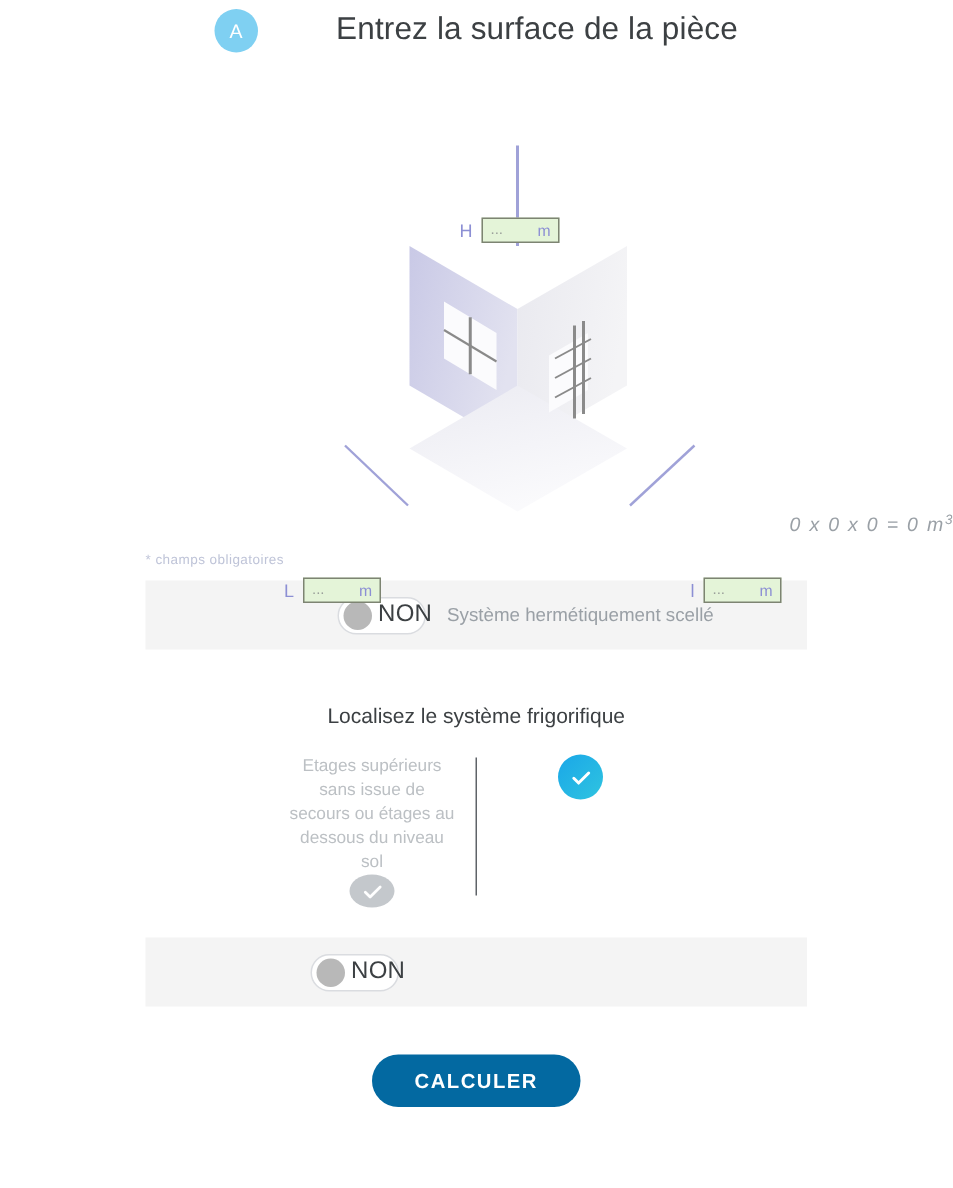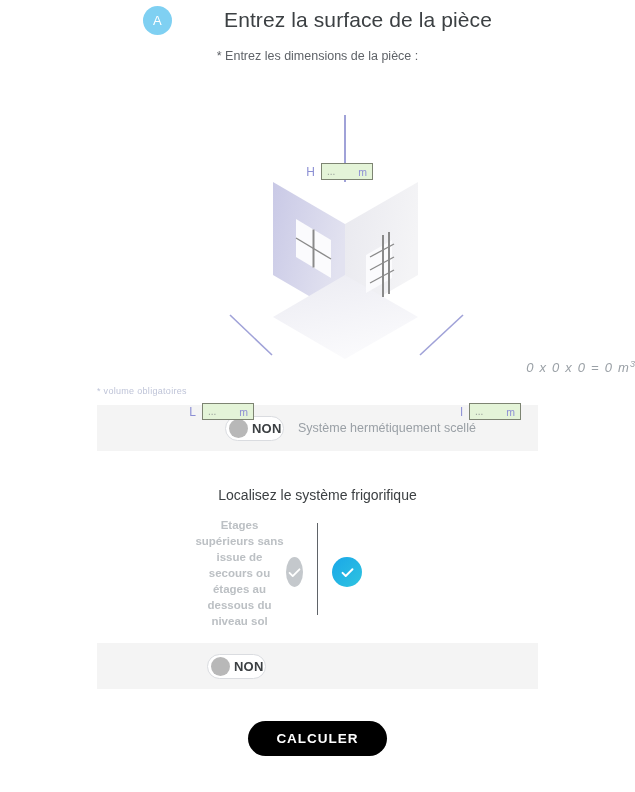--- a/index.html
+++ b/index.html
@@ -151,22 +151,22 @@
     flex: 0 0 auto;
   }
   .knob {
     width: 19px;
     height: 19px;
     border-radius: 50%;
     background: #b8b8b8;
     flex: 0 0 auto;
   }
   .toggle-text {
-    font-size: 13px;
-    font-weight: bold;
+    font-size: 16px;
+    font-weight: normal;
     color: #3c4043;
     letter-spacing: .2px;
   }
   .row-label {
     font-size: 12.5px;
     color: #9aa0a6;
   }
 
   
   .loc-title {
@@ -178,23 +178,22 @@
   .loc-options {
     display: flex;
     justify-content: center;
     align-items: stretch;
     margin-top: 18px;
     height: 104px;
   }
   .loc-col {
     width: 110px;
     display: flex;
-    flex-direction: row;
-    align-items: center;
-    font-weight: bold;
+    flex-direction: column;
+    align-items: center;
   }
   .loc-col-text {
     font-size: 11.5px;
     line-height: 16px;
     text-align: center;
     flex: 1 1 auto;
   }
   .loc-col.unselected .loc-col-text { color: #bcc0c4; }
   .loc-col.selected .loc-col-text { color: #3c4043; }
   .loc-divider {
@@ -214,21 +213,21 @@
   .check-circle.gray { background: #c4c8cc; }
   .check-circle.blue { background: linear-gradient(135deg,#1aa7e8 0%,#2fc4e0 100%); }
 
   
   .footer {
     display: flex;
     justify-content: center;
     margin-top: 32px;
   }
   .calc-button {
-    background: #000000;
+    background: #0369a1;
     color: #ffffff;
     border: none;
     border-radius: 19px;
     height: 35px;
     padding: 0 28px;
     font-size: 13.5px;
     font-weight: bold;
     letter-spacing: 1px;
     font-family: "Liberation Sans", sans-serif;
     cursor: pointer;
@@ -236,21 +235,20 @@
 </style>
 </head>
 <body>
 
 <div class="header">
   <div class="step-badge">A</div>
   <div class="page-title">Entrez la surface de la pièce</div>
 </div>
 
 <div class="instructions">
-  <div class="instr-line1">* Entrez les dimensions de la pièce :</div>
 </div>
 
 <div class="diagram">
 
   <svg class="iso-svg" width="635" height="300" viewBox="0 0 635 300">
     <defs>
       <linearGradient id="leftWallGrad" x1="0" y1="0" x2="1" y2="0.4">
         <stop offset="0%" stop-color="#c9c9e6"></stop>
         <stop offset="100%" stop-color="#e2e2f0"></stop>
       </linearGradient>
@@ -307,21 +305,21 @@
     <span class="dim-label">l</span>
     <div class="dim-box">
       <span class="dim-ph">...</span>
       <span class="dim-unit">m</span>
     </div>
   </div>
 </div>
 
 <div class="volume-result"><span>0 x 0 x 0 = 0 m</span><sup>3</sup></div>
 
-<div class="required-note">* volume obligatoires</div>
+<div class="required-note">* champs obligatoires</div>
 
 <div class="panel">
   <div class="toggle-row-inner">
     <div class="toggle">
       <span class="knob"></span>
       <span class="toggle-text">NON</span>
     </div>
     <span class="row-label">Système hermétiquement scellé</span>
   </div>
 </div>

